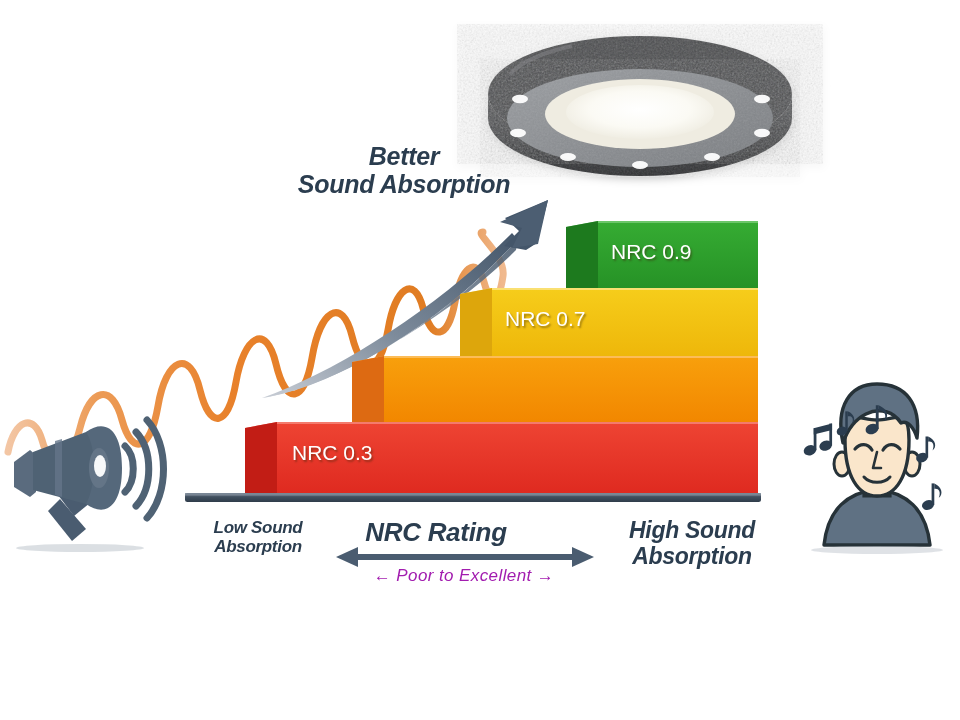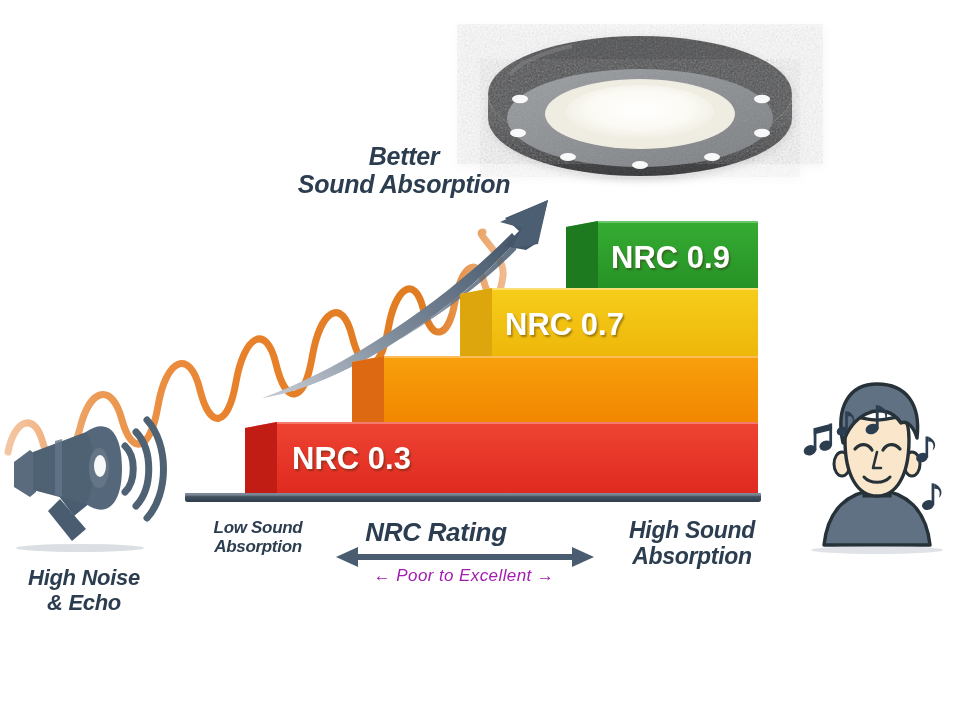--- a/index.html
+++ b/index.html
@@ -66,22 +66,22 @@
     font-size: 22px;
   }
   #low-noise-label {
     left: 877px; top: 566px;
     font-size: 22px;
   }
 
   .bar-label {
     position: absolute;
     font-family: "Liberation Sans", sans-serif;
-    font-weight: bold;
-    font-size: 31px;
+    font-weight: normal;
+    font-size: 21px;
     color: #ffffff;
     white-space: pre;
     letter-spacing: 0px;
     text-shadow: 1.5px 2px 2px rgba(60,40,10,0.45);
   }
   #lbl-03 { left: 292px; top: 441px; }
   #lbl-05 { left: 399px; top: 376px; }
   #lbl-07 { left: 505px; top: 307px; text-align: right; }
   #lbl-09 { left: 611px; top: 240px; }
 </style>
@@ -362,21 +362,19 @@
   <div class="txt center" id="low-abs-label">Low Sound
 Absorption</div>
 
   <div class="txt center" id="nrc-rating-title">NRC Rating</div>
 
   <div class="txt center" id="poor-excellent">← Poor to Excellent →</div>
 
   <div class="txt center" id="high-abs-label">High Sound
 Absorption</div>
 
-  <div class="txt center" id="high-noise-label">High Noise
-&amp; Echo</div>
 
 
   <div class="bar-label" id="lbl-03">NRC 0.3</div>
   <div class="bar-label" id="lbl-07">NRC 0.7</div>
   <div class="bar-label" id="lbl-09">NRC 0.9</div>
 
 </div>
 
 </body></html>

